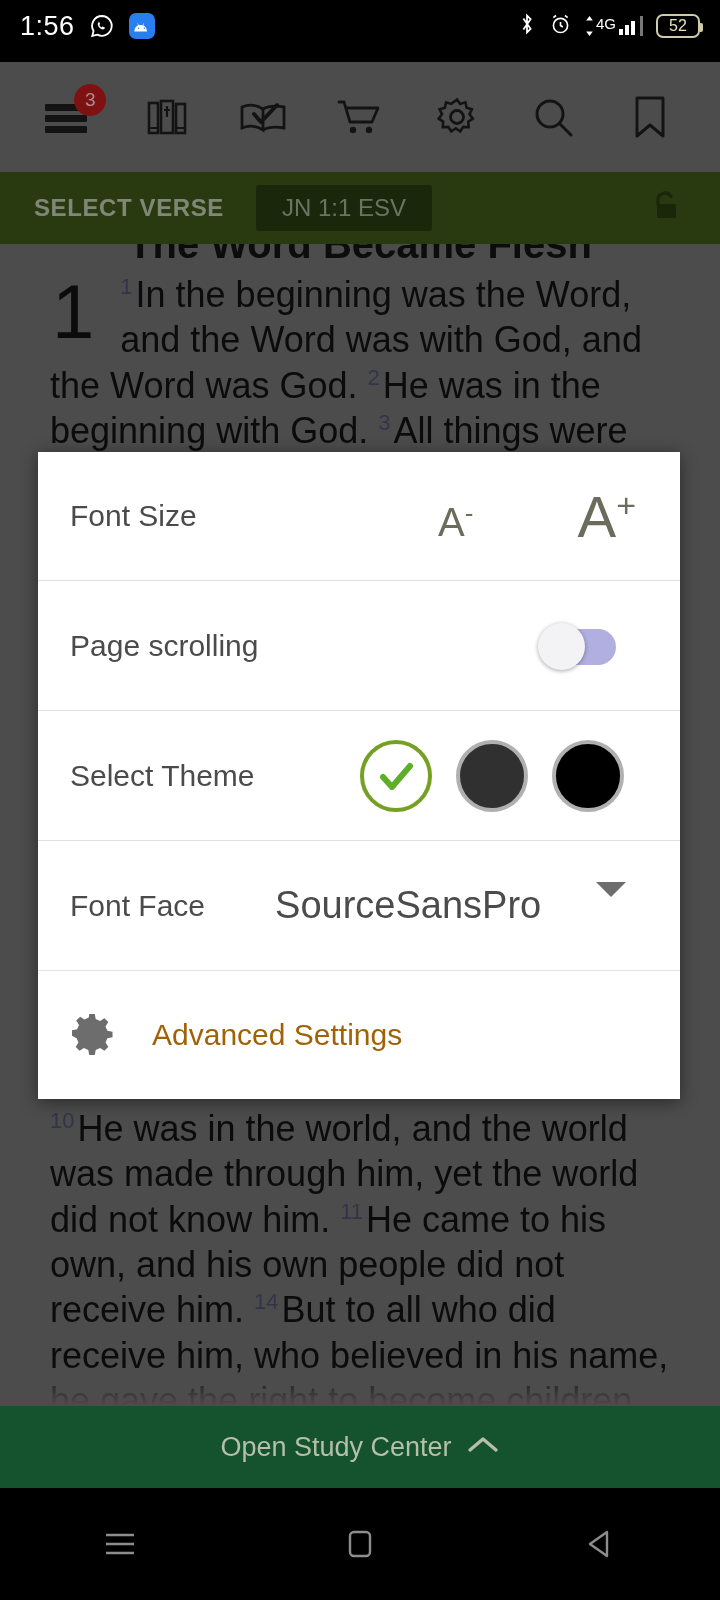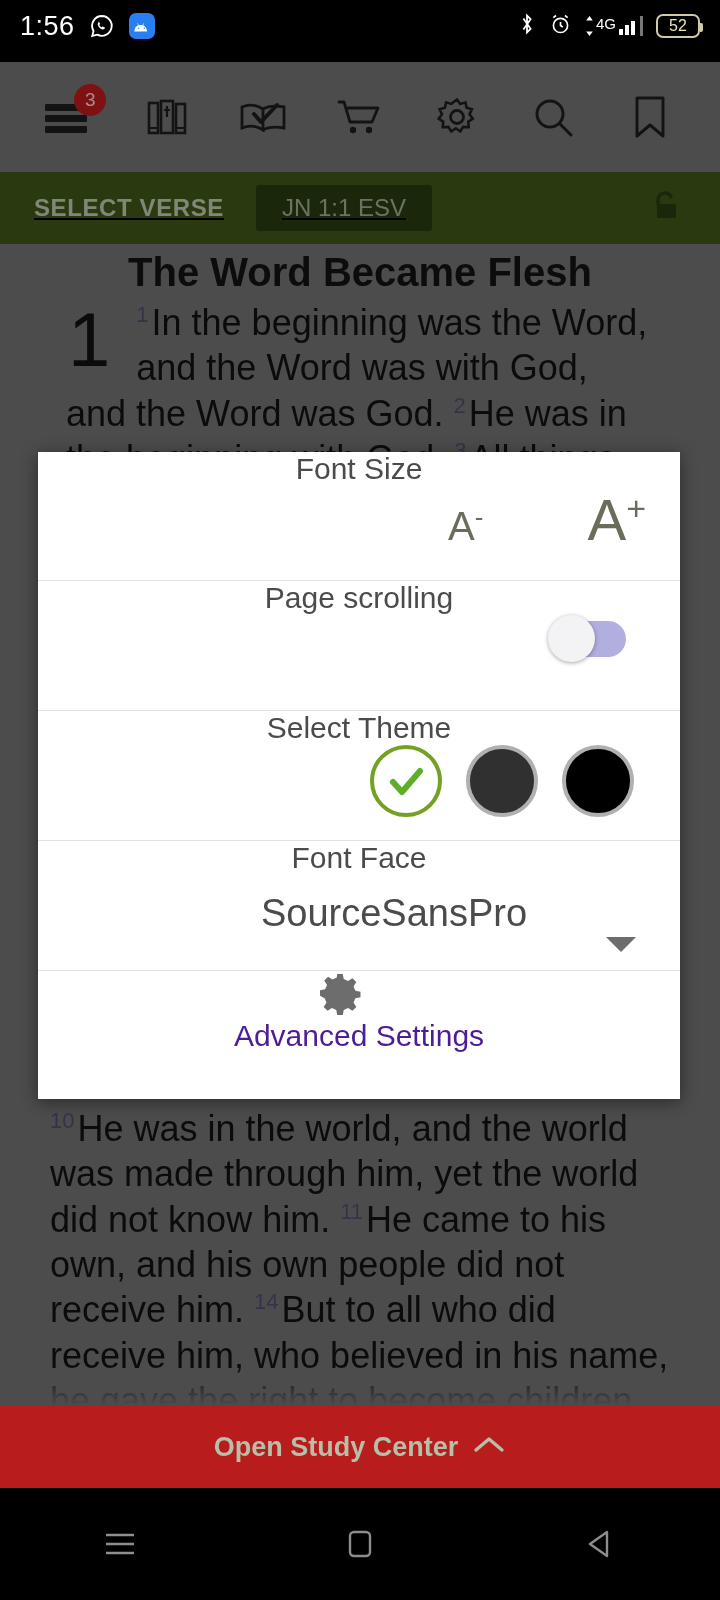--- a/index.html
+++ b/index.html
@@ -66,40 +66,39 @@
     font-size: 19px; display: flex; align-items: center; justify-content: center;
   }
 
   
   #verse-bar {
     position: absolute; left: 0; top: 172px;
     width: 720px; height: 72px;
     background: #3b5418;
     display: flex; align-items: center;
     padding: 0 34px;
-    text-decoration: underline;
   }
   #verse-label {
     color: #b9c2ab; font-size: 24px; font-weight: bold; letter-spacing: .6px;
   }
   #verse-chip {
     margin-left: 32px;
     background: #27390f; color: #99a58f;
     font-size: 24px; padding: 9px 26px; border-radius: 3px;
   }
   #lock-wrap { margin-left: auto; }
 
   
   #reader {
     position: absolute; left: 0; top: 244px;
     width: 720px; height: 1162px;
     background: #6e6e6e;
     overflow: hidden;
   }
-  #reader-inner { padding: 0 66px; margin-top: 28px; }
+  #reader-inner { padding: 0 50px; }
   #passage-title {
     font-size: 40px; font-weight: bold; color: #121212;
     text-align: center; margin-top: -22px; line-height: 1.1;
   }
   .bible-body {
     font-size: 36px; line-height: 1.26; color: #111;
     margin-top: 6px;
   }
   .chapnum {
     float: left; font-size: 76px; line-height: .95;
@@ -115,24 +114,23 @@
   }
   #fade-bottom {
     position:absolute; left:0; bottom:0; width:720px; height:40px;
     background: linear-gradient(to bottom, rgba(110,110,110,0), rgba(110,110,110,1));
   }
 
   
   #study-bar {
     position: absolute; left: 0; top: 1406px;
     width: 720px; height: 82px;
-    background: #b91c1c;
+    background: #14532d;
     display: flex; align-items: center; justify-content: center;
     gap: 14px;
-    font-weight: bold;
   }
   #study-label { color: #b6bfa9; font-size: 27px; }
 
   
   #navbar {
     position: absolute; left: 0; top: 1488px;
     width: 720px; height: 112px;
     background: #000;
     display: flex; align-items: center;
   }
@@ -145,24 +143,23 @@
   }
   #dialog {
     position: absolute; left: 38px; top: 452px;
     width: 642px;
     background: #fff;
     box-shadow: 0 3px 16px rgba(0,0,0,.45);
     z-index: 5;
   }
   .row {
     display: flex; align-items: center;
-    padding: 0 22px;
+    padding: 0 32px;
     border-bottom: 1px solid #e2e2e2;
     position: relative;
-    flex-direction: column;
   }
   .row:last-child { border-bottom: none; }
   .row-label {
     font-size: 30px; color: #4b4b4b;
   }
   #row-fontsize { height: 129px; }
   #row-theme    { height: 130px; }
   #row-scroll   { height: 130px; }
   #row-fontface { height: 130px; justify-content: space-between; }
   #row-advanced { height: 128px; }
@@ -200,21 +197,21 @@
   #fontface-value {
     font-size: 38px; color: #4b4b4b;
     margin-left: 70px;
   }
   #fontface-caret { margin-left:auto; margin-right: 22px; }
   .caret {
     width:0;height:0;border-left:15px solid transparent;border-right:15px solid transparent;
     border-top:15px solid #6d6d6d;
   }
   #gear-adv { margin-right: 38px; }
-  #advanced-label { font-size: 30px; color:#4c1d95; }
+  #advanced-label { font-size: 30px; color:#a16207; }
 </style>
 </head>
 <body>
 
 <div id="screen">
 
   <div id="statusbar">
     <div id="sb-left">
       <span id="sb-clock">1:56</span>
       <span class="wa-ico">

